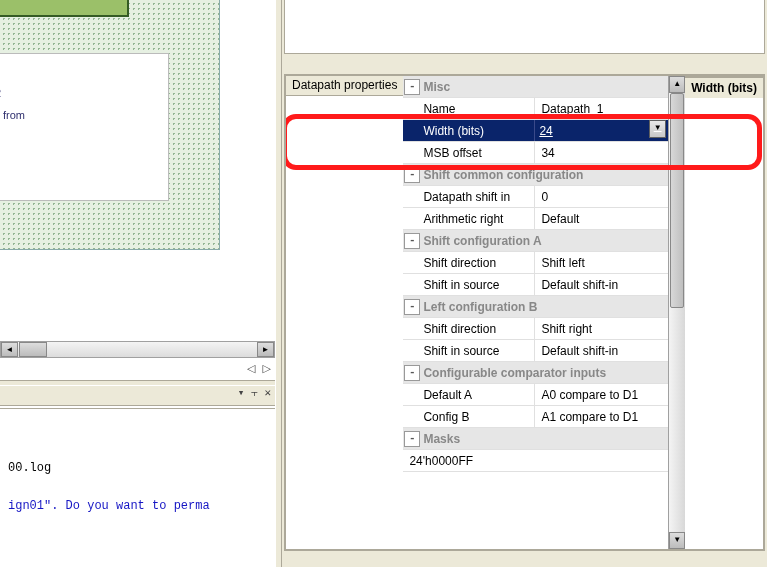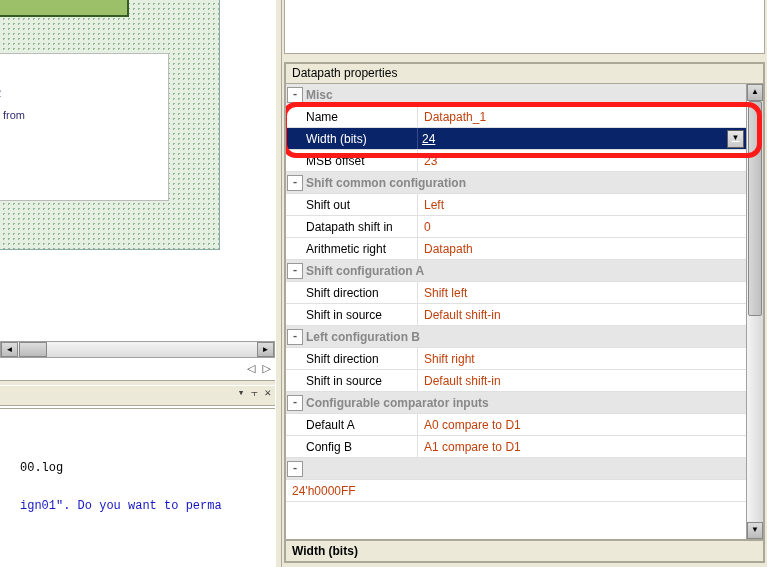--- a/index.html
+++ b/index.html
@@ -115,21 +115,21 @@
     color: #444;
   }
   .output-header span { font-family: Consolas, monospace; }
   .output-body {
     position: absolute;
     left: 0; top: 408px;
     width: 275px; bottom: 0;
     background: #fff;
     font-family: "Courier New", monospace;
     font-size: 12px;
-    padding: 6px 20px;
+    padding: 6px 8px;
     line-height: 26px;
     overflow: hidden;
     border-top: 1px solid #aca899;
   }
   .output-body .ln-black { color: #000; white-space: pre; }
   .output-body .ln-blue  { color: #1515c4; white-space: pre; }
 
   
   .splitter-v {
     position: absolute;
@@ -151,25 +151,25 @@
   }
   .right-blank {
     height: 54px;
     background: #fff;
     border: 1px solid #aca899;
     border-top: none;
     margin: 0 2px 4px 2px;
   }
   .panel {
     flex: 1;
-    margin: 4px 2px;
+    margin: 16px 2px;
     border: 2px solid #aca899;
     background: #fff;
     display: flex;
-    flex-direction: column;
+    flex-direction: row;
     position: relative;
     overflow: hidden;
   }
   .panel-title {
     height: 20px;
     padding: 2px 6px;
     font-size: 12px;
     background: #ece9d8;
     border-bottom: 1px solid #aca899;
   }
@@ -236,36 +236,35 @@
     border-right: 1px solid #e0e0e0;
     height: 100%;
     line-height: 22px;
     color: #000;
   }
   .row.prop .pvalue {
     flex: 1;
     padding-left: 6px;
     height: 100%;
     line-height: 22px;
-    color: #c2410c;
+    color: #000000;
   }
   .row.prop.sel {
     background: #0a246a;
     color: #fff;
   }
   .row.prop.sel .plabel {
     background: #0a246a;
     color: #fff;
     border-right: 1px solid #3a4a8a;
   }
   .row.prop.sel .pvalue {
     background: #0a246a;
     color: #fff;
     display: flex;
-    align-items: center;
     padding-left: 4px;
     text-decoration: underline;
   }
   .row.prop.sel .pvalue .dd {
     width: 17px; height: 18px;
     margin-left: auto;
     margin-right: 2px;
     background: linear-gradient(#e8e8e8,#c8c8c8);
     border: 1px solid #606060;
     font-size: 8px;
@@ -357,38 +356,34 @@
         </div>
         <div class="row prop sel">
           <div class="plabel">Width (bits)</div>
           <div class="pvalue">
             <span>24</span>
             <div class="dd">▼</div>
           </div>
         </div>
         <div class="row prop">
           <div class="plabel">MSB offset</div>
-          <div class="pvalue">23</div>
+          <div class="pvalue">34</div>
         </div>
 
         <div class="row cat">
           <div class="expander">-</div>
           <div class="catlabel">Shift common configuration</div>
-        </div>
-        <div class="row prop">
-          <div class="plabel">Shift out</div>
-          <div class="pvalue">Left</div>
         </div>
         <div class="row prop">
           <div class="plabel">Datapath shift in</div>
           <div class="pvalue">0</div>
         </div>
         <div class="row prop">
           <div class="plabel">Arithmetic right</div>
-          <div class="pvalue">Datapath</div>
+          <div class="pvalue">Default</div>
         </div>
 
         <div class="row cat">
           <div class="expander">-</div>
           <div class="catlabel">Shift configuration A</div>
         </div>
         <div class="row prop">
           <div class="plabel">Shift direction</div>
           <div class="pvalue">Shift left</div>
         </div>
@@ -418,20 +413,21 @@
           <div class="plabel">Default A</div>
           <div class="pvalue">A0 compare to D1</div>
         </div>
         <div class="row prop">
           <div class="plabel">Config B</div>
           <div class="pvalue">A1 compare to D1</div>
         </div>
 
         <div class="row cat">
           <div class="expander">-</div>
+          <div class="catlabel">Masks</div>
         </div>
         <div class="row prop">
           <div class="pvalue">24'h0000FF</div>
         </div>
 
       </div>
 
       <div class="grid-scroll">
         <div class="sbtn">▲</div>
         <div class="sthumb"></div>

